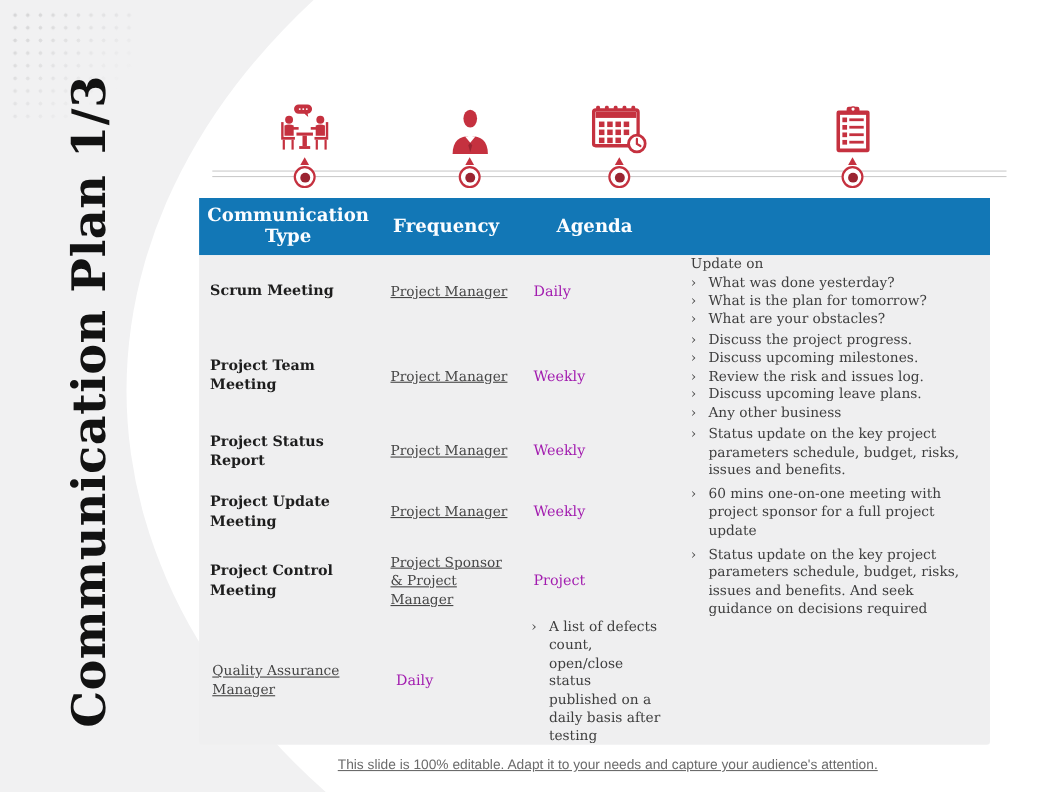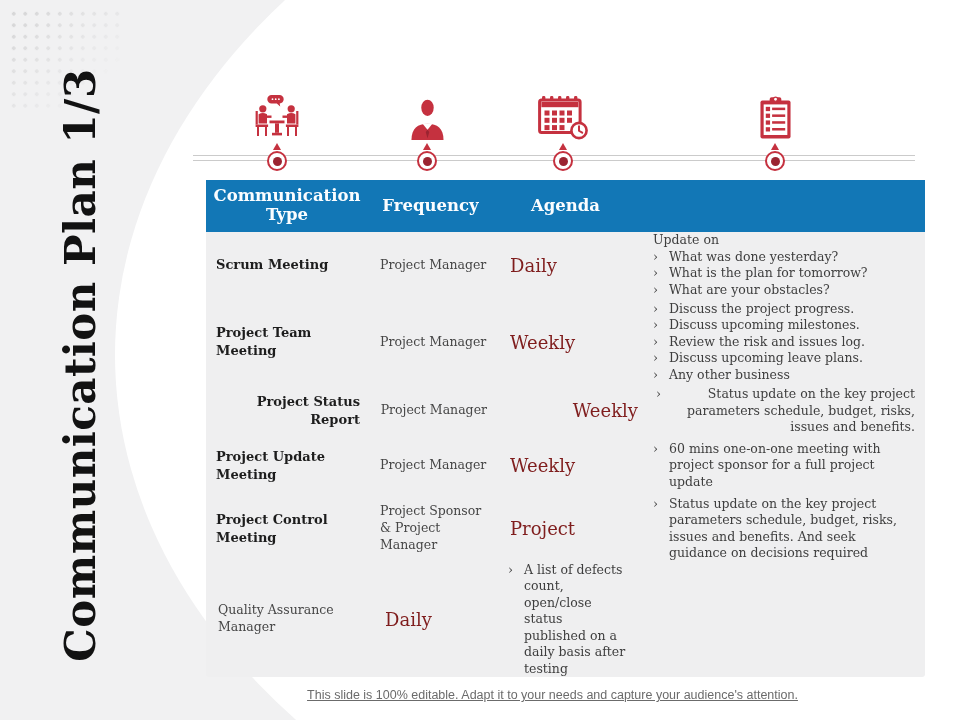--- a/index.html
+++ b/index.html
@@ -41,44 +41,44 @@
     border-left:4.5px solid transparent;border-right:4.5px solid transparent;
     border-bottom:7px solid #c5313f;
   }
   .tl-ring{
     width:16px;height:16px;margin-top:1px;border-radius:50%;
     background:#ffffff;border:2.5px solid #c5313f;
     display:flex;align-items:center;justify-content:center;
   }
   .tl-dot{width:9px;height:9px;border-radius:50%;background:#9b2431;display:block;}
   
-  .comm-table{position:absolute;left:206px;top:180px;width:719px;}
+  .comm-table{position:absolute;left:181px;top:180px;width:719px;}
   .thead{
     display:grid;grid-template-columns:162px 125px 145px 287px;
     background:#1277b6;color:#fbfdff;height:52px;
   }
   .th{
     display:flex;align-items:center;justify-content:center;text-align:center;
     font-weight:bold;font-size:16.5px;line-height:1.15;padding:0 4px;box-sizing:border-box;
   }
   .tbody{background:#efeff0;border-radius:0 0 3px 3px;}
   .trow{display:grid;grid-template-columns:162px 125px 145px 287px;align-items:center;}
   .trow:nth-of-type(1){min-height:66px;}
   .trow:nth-of-type(2){min-height:88px;}
-  .trow:nth-of-type(3){min-height:48px;text-align:right;}
+  .trow:nth-of-type(3){min-height:48px;}
   .trow:nth-of-type(4){min-height:60px;}
   .trow:nth-of-type(5){min-height:64px;}
   .trow:nth-of-type(6){min-height:54px;}
   .cell{box-sizing:border-box;}
   .c-type{
     padding-left:10px;padding-right:8px;
     font-weight:bold;font-size:13px;color:#1d1d1d;line-height:1.35;
   }
-  .c-owner{padding-left:12px;padding-right:6px;font-size:12.5px;color:#464646;line-height:1.35;}
-  .c-freq{padding-left:17px;font-size:18px;color:#7f1d1d;}
+  .c-owner{padding-left:12px;padding-right:6px;font-size:12.5px;color:#464646;line-height:1.35;text-decoration:underline;}
+  .c-freq{padding-left:17px;font-size:13px;color:#a21caf;}
   .c-agenda{padding-left:15px;padding-right:10px;font-size:12.5px;color:#3e3e3e;}
   .agenda-intro{line-height:1.32;}
   .agenda-list{list-style:none;margin:0;padding:0;}
   .agenda-list li{display:flex;gap:8px;line-height:1.32;}
   .bullet{width:8px;flex:0 0 8px;color:#4a4a4a;}
   
   .footer{
     position:absolute;left:193px;top:688px;width:719px;text-align:center;
     font-family:"Liberation Sans", sans-serif;font-size:12.5px;color:#6b6b6b;text-decoration:underline;
   }

